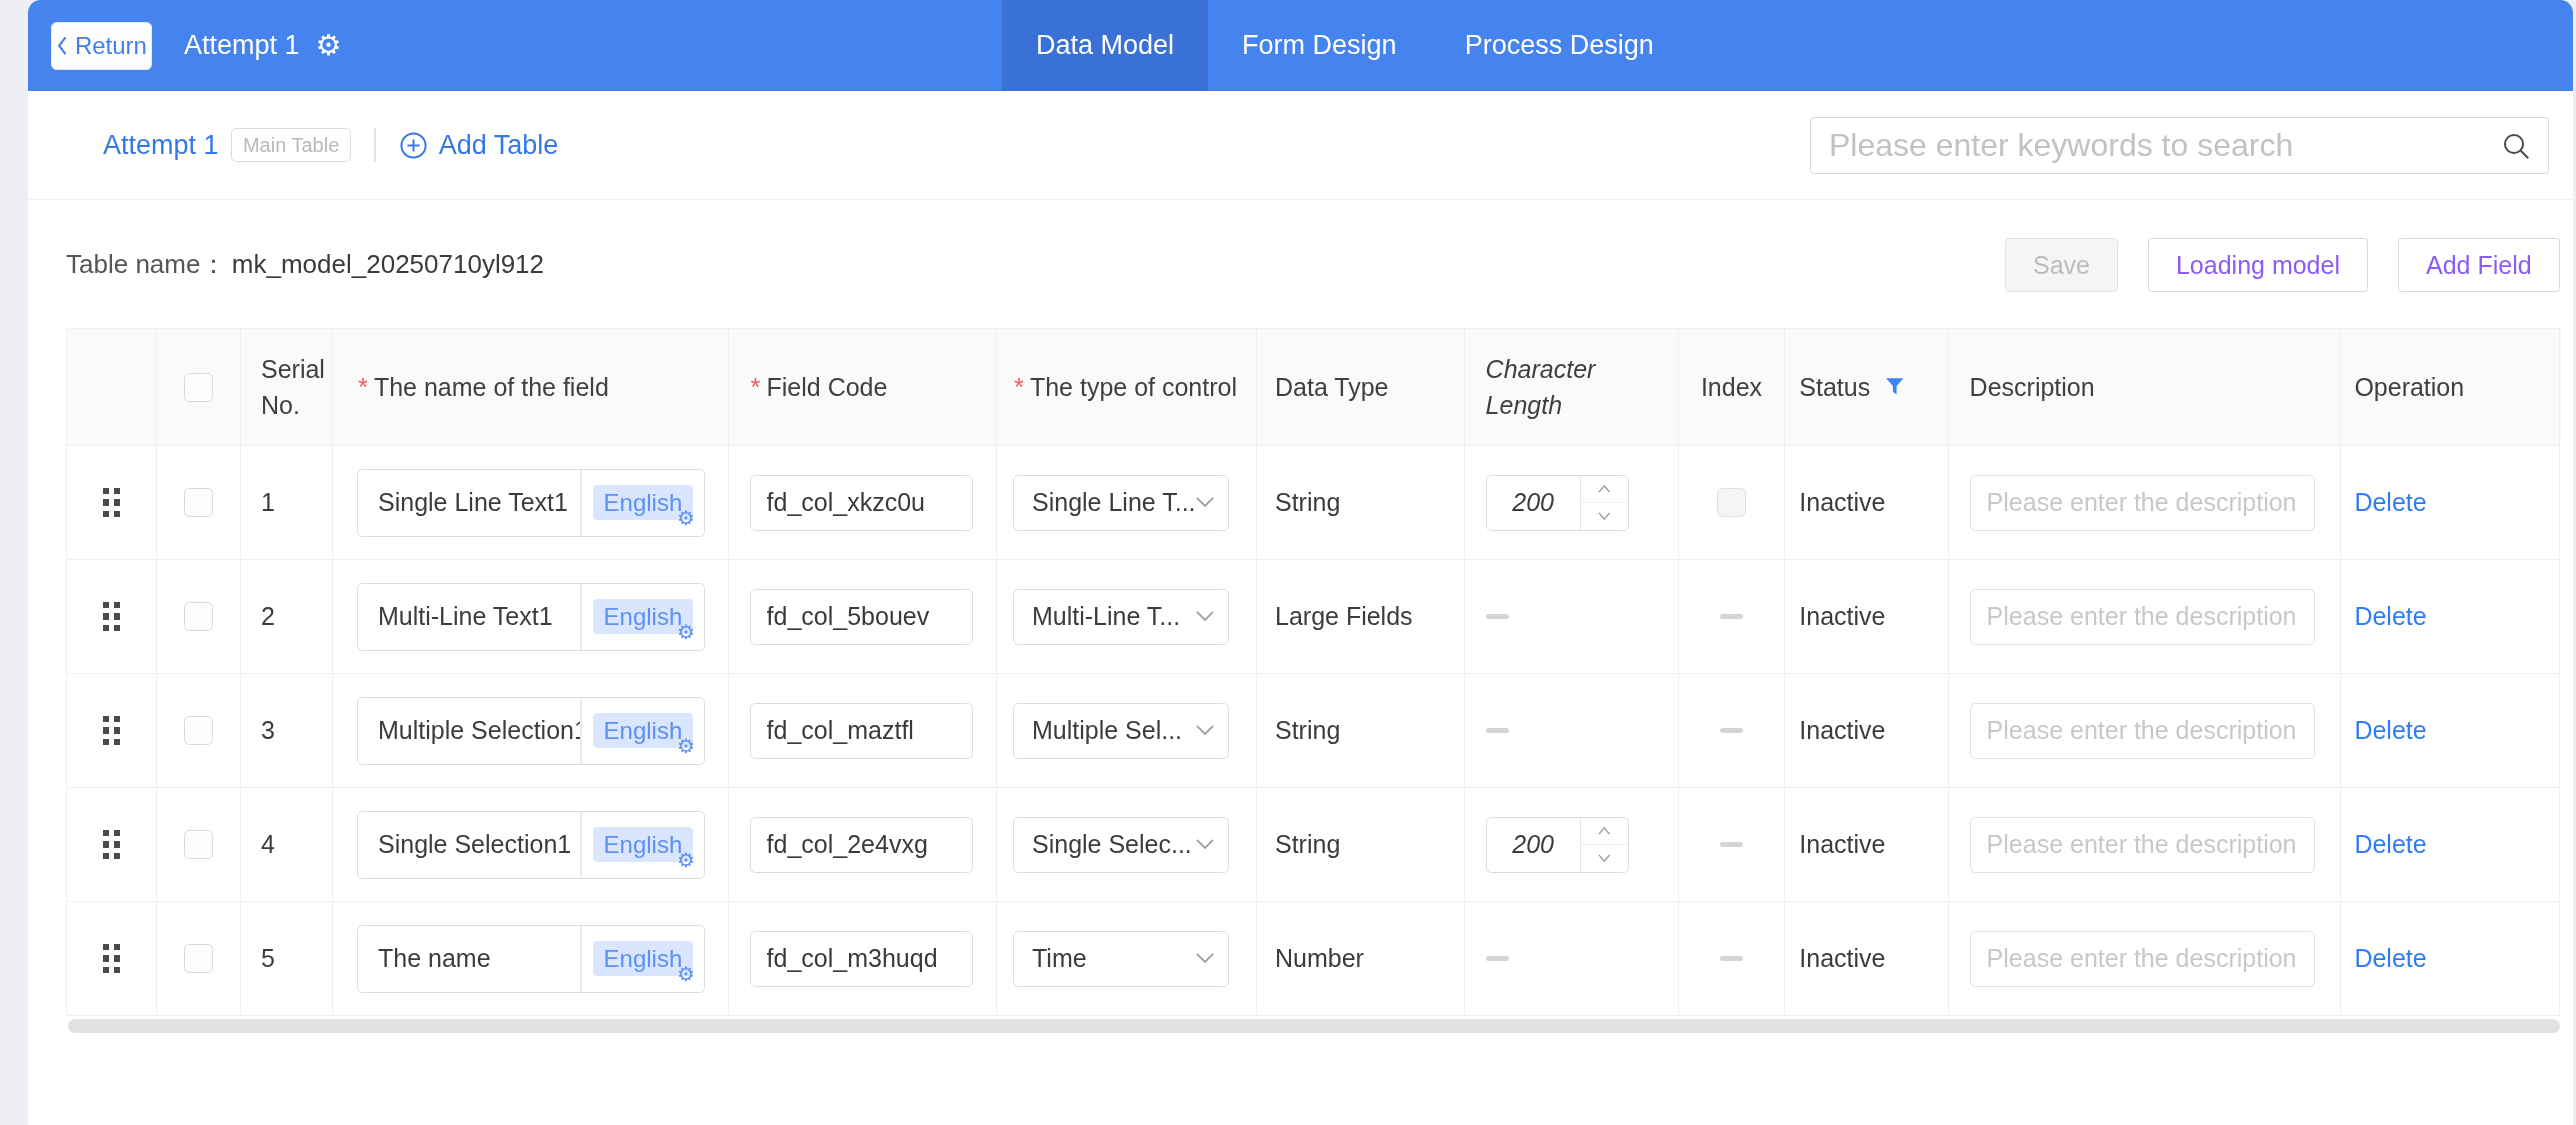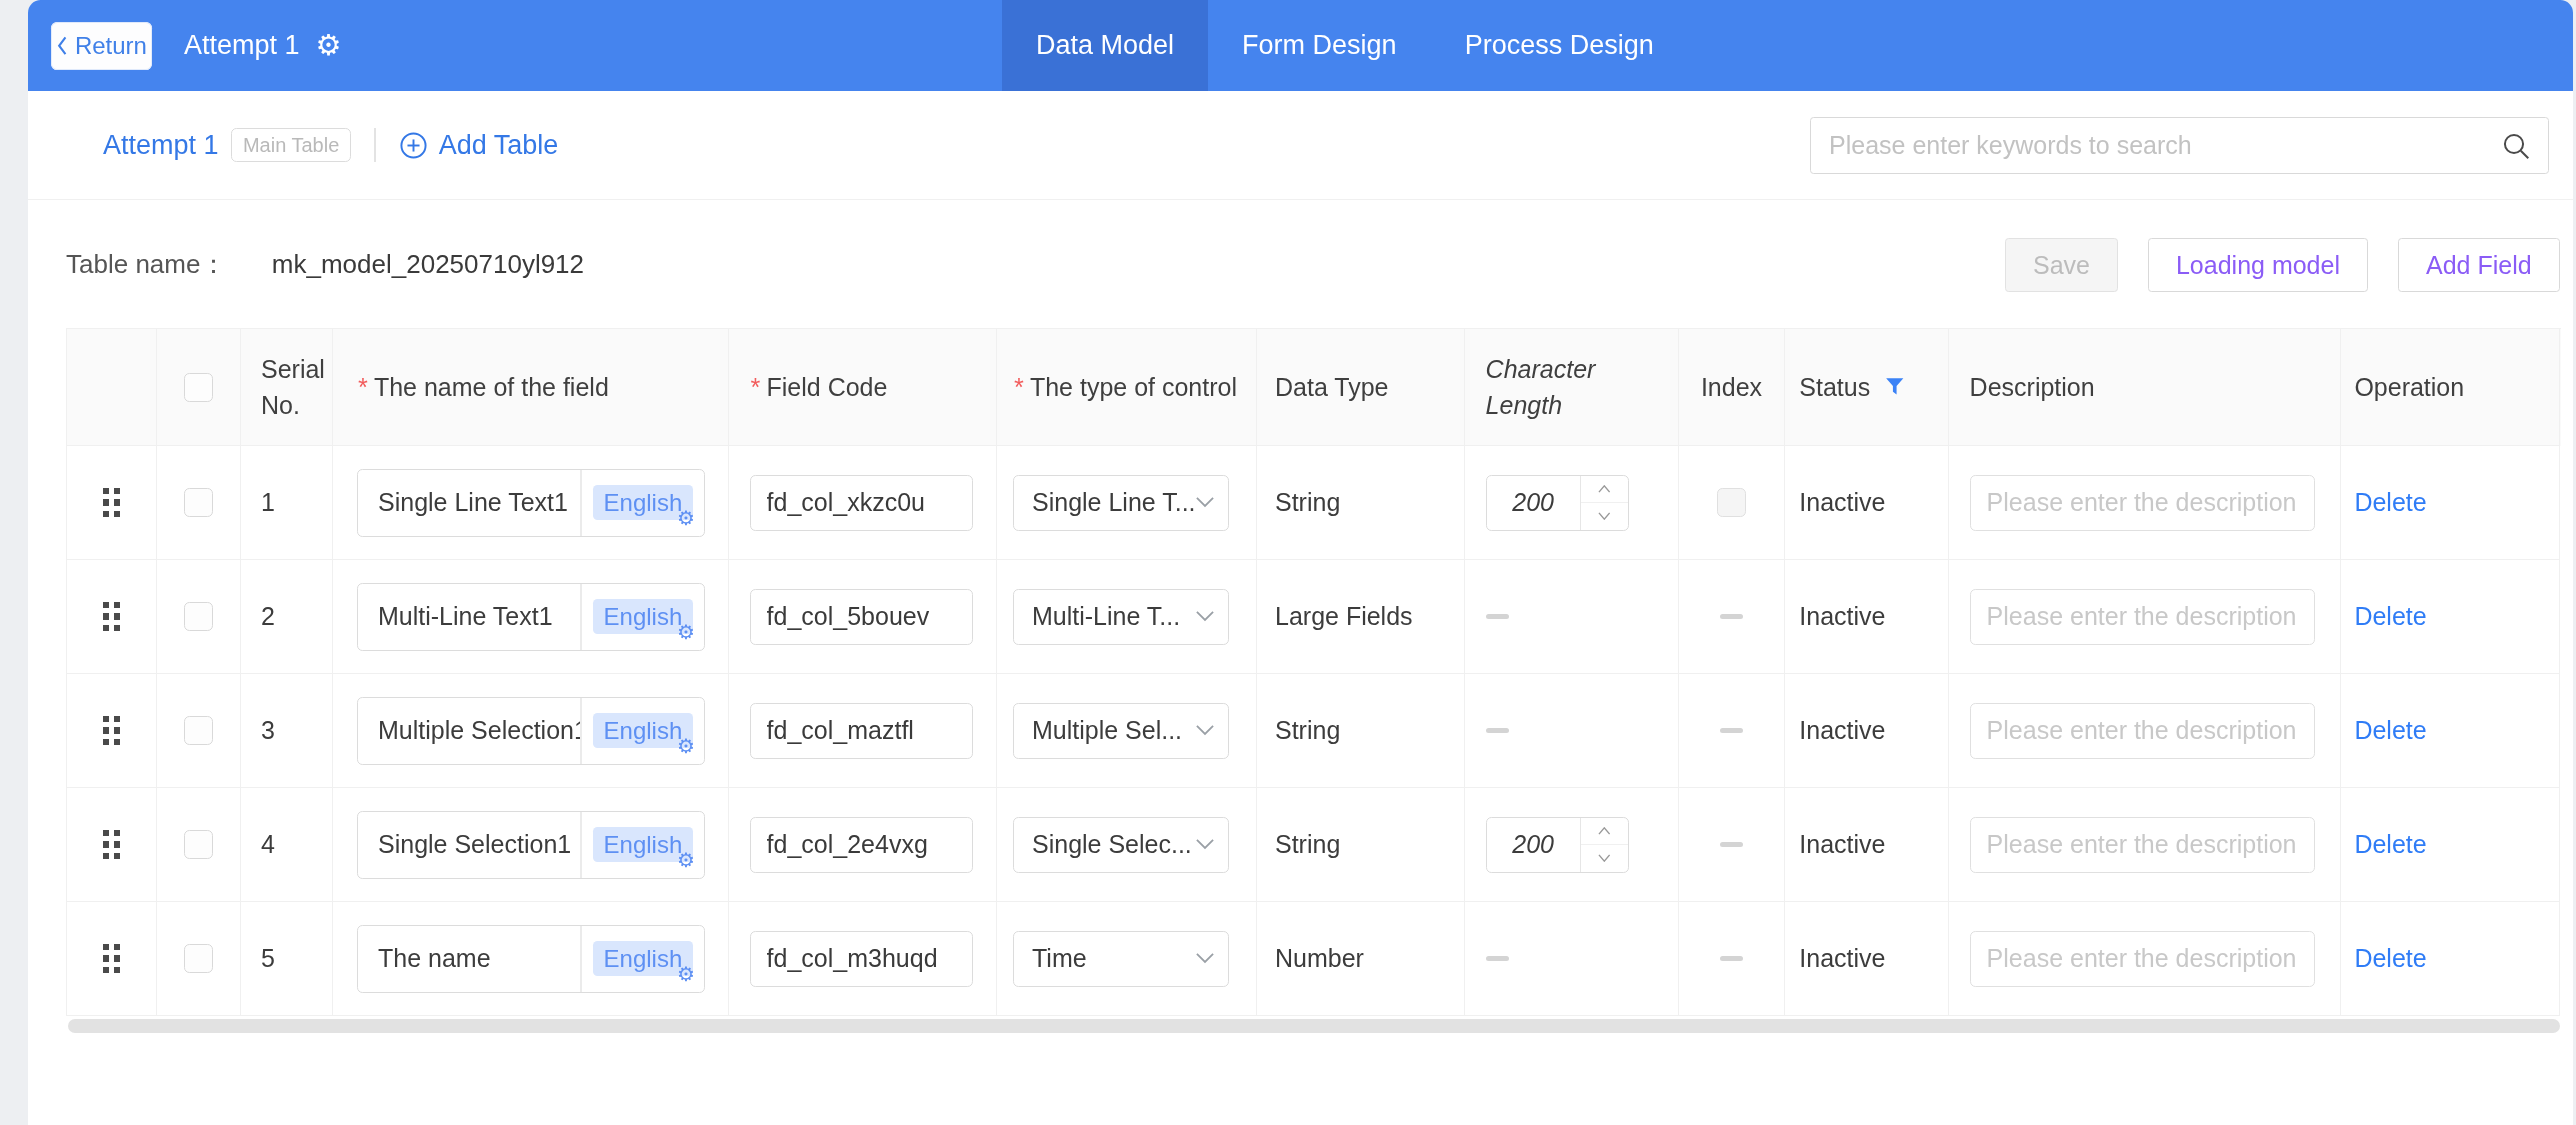--- a/index.html
+++ b/index.html
@@ -22,28 +22,28 @@
   
   .subheader{position:relative;height:108px;border-bottom:1.8px solid #f0f0f0;background:#fff;}
   .sub-left{position:absolute;left:75px;top:0;height:108px;display:flex;align-items:center;}
   .attempt-link{color:#3478e6;font-size:27px;cursor:pointer;}
   .main-table-badge{margin-left:12.6px;border:1.8px solid #dcdcdc;border-radius:5.4px;color:#b9b9b9;
     font-size:20px;padding:4.5px 10.8px;background:#fff;}
   .vdivider{width:1.8px;height:34px;background:#e3e3e3;margin:0 23px;}
   .add-table{display:flex;align-items:center;gap:10.8px;color:#3478e6;font-size:27px;cursor:pointer;}
   .search-wrap{position:absolute;left:1782px;top:26px;width:739px;height:57px;border:1.8px solid #d9d9d9;
     border-radius:3.6px;background:#fff;display:flex;align-items:center;box-sizing:border-box;}
-  .search-wrap input{flex:1;border:none;outline:none;font-size:25px;padding:0 18px;background:transparent;
+  .search-wrap input{flex:1;border:none;outline:none;font-size:32px;padding:0 18px;background:transparent;
     font-family:"Liberation Sans",sans-serif;color:#4d7c0f;}
   .search-wrap input::placeholder{color:#c2c2c2;}
   .search-icon{width:32px;height:32px;margin-right:16px;cursor:pointer;flex:0 0 auto;}
 
   
   .action-row{position:relative;height:129px;}
-  .table-name{position:absolute;left:38px;top:0;height:129px;display:flex;align-items:center;font-size:26px;color:#555;gap:40px;}
+  .table-name{position:absolute;left:38px;top:0;height:129px;display:flex;align-items:center;font-size:26px;color:#555;}
   .table-name b{font-weight:normal;color:#3a3a3a;margin-left:5.4px;}
   .btns{position:absolute;right:13.4px;top:38px;display:flex;gap:30px;}
   .btn{height:54px;box-sizing:border-box;border-radius:3.6px;font-size:25px;display:flex;align-items:center;
     justify-content:center;padding:0 27px;cursor:pointer;background:#fff;border:1.8px solid #d9d9d9;color:#8b5cf6;}
   .btn.disabled{background:#f5f5f5;border-color:#e2e2e2;color:#bcbcbc;cursor:default;}
 
   
   .dtable{position:absolute;left:38px;top:328px;width:2494px;border-left:1.8px solid #f0f0f0;
     border-top:1.8px solid #f0f0f0;box-sizing:content-box;font-size:25px;}
   .hrow{display:flex;height:117px;background:#fafafa;}

